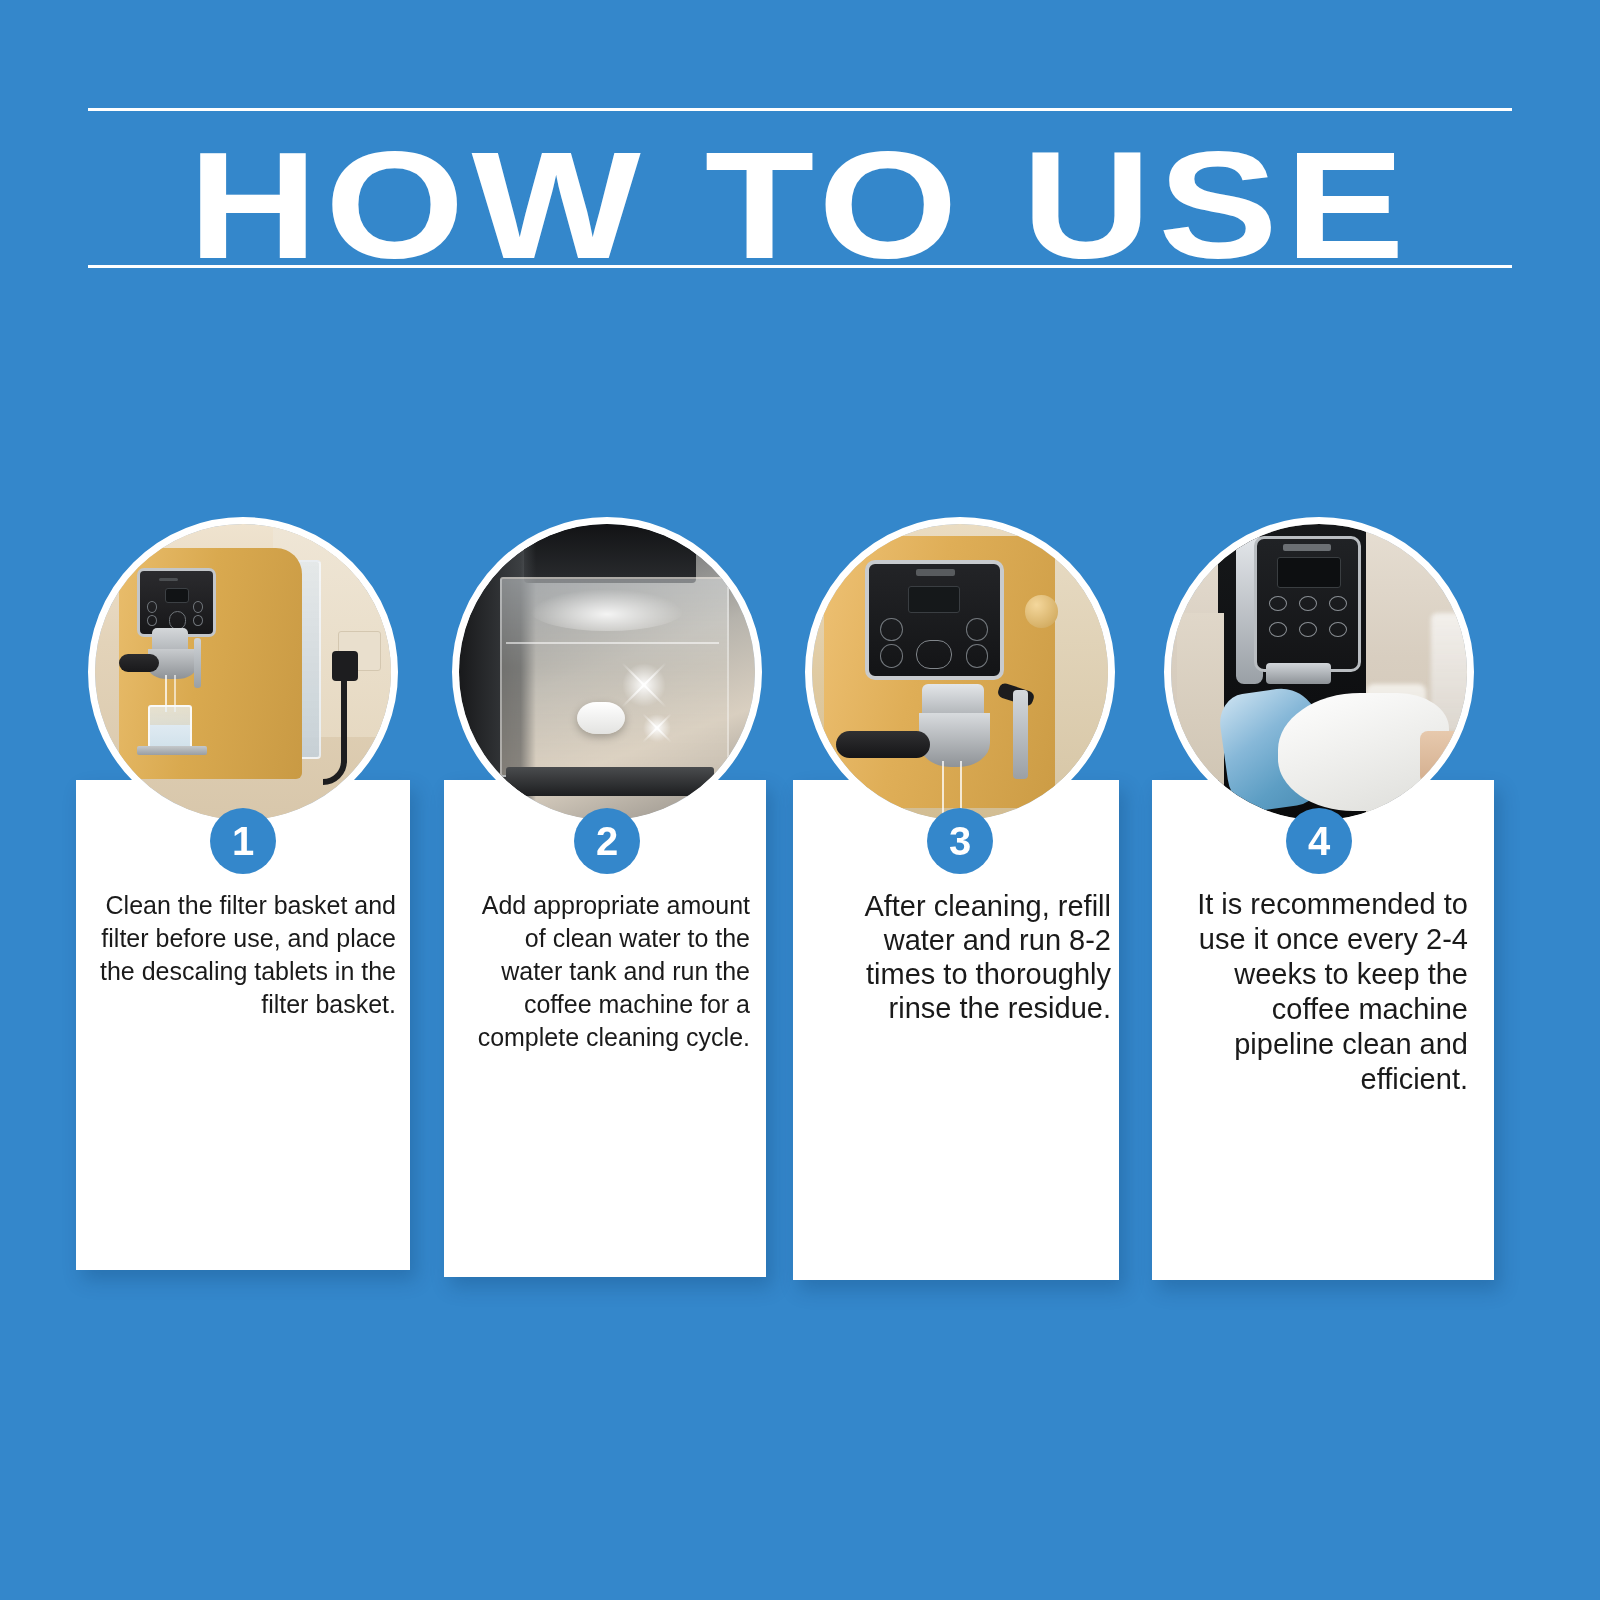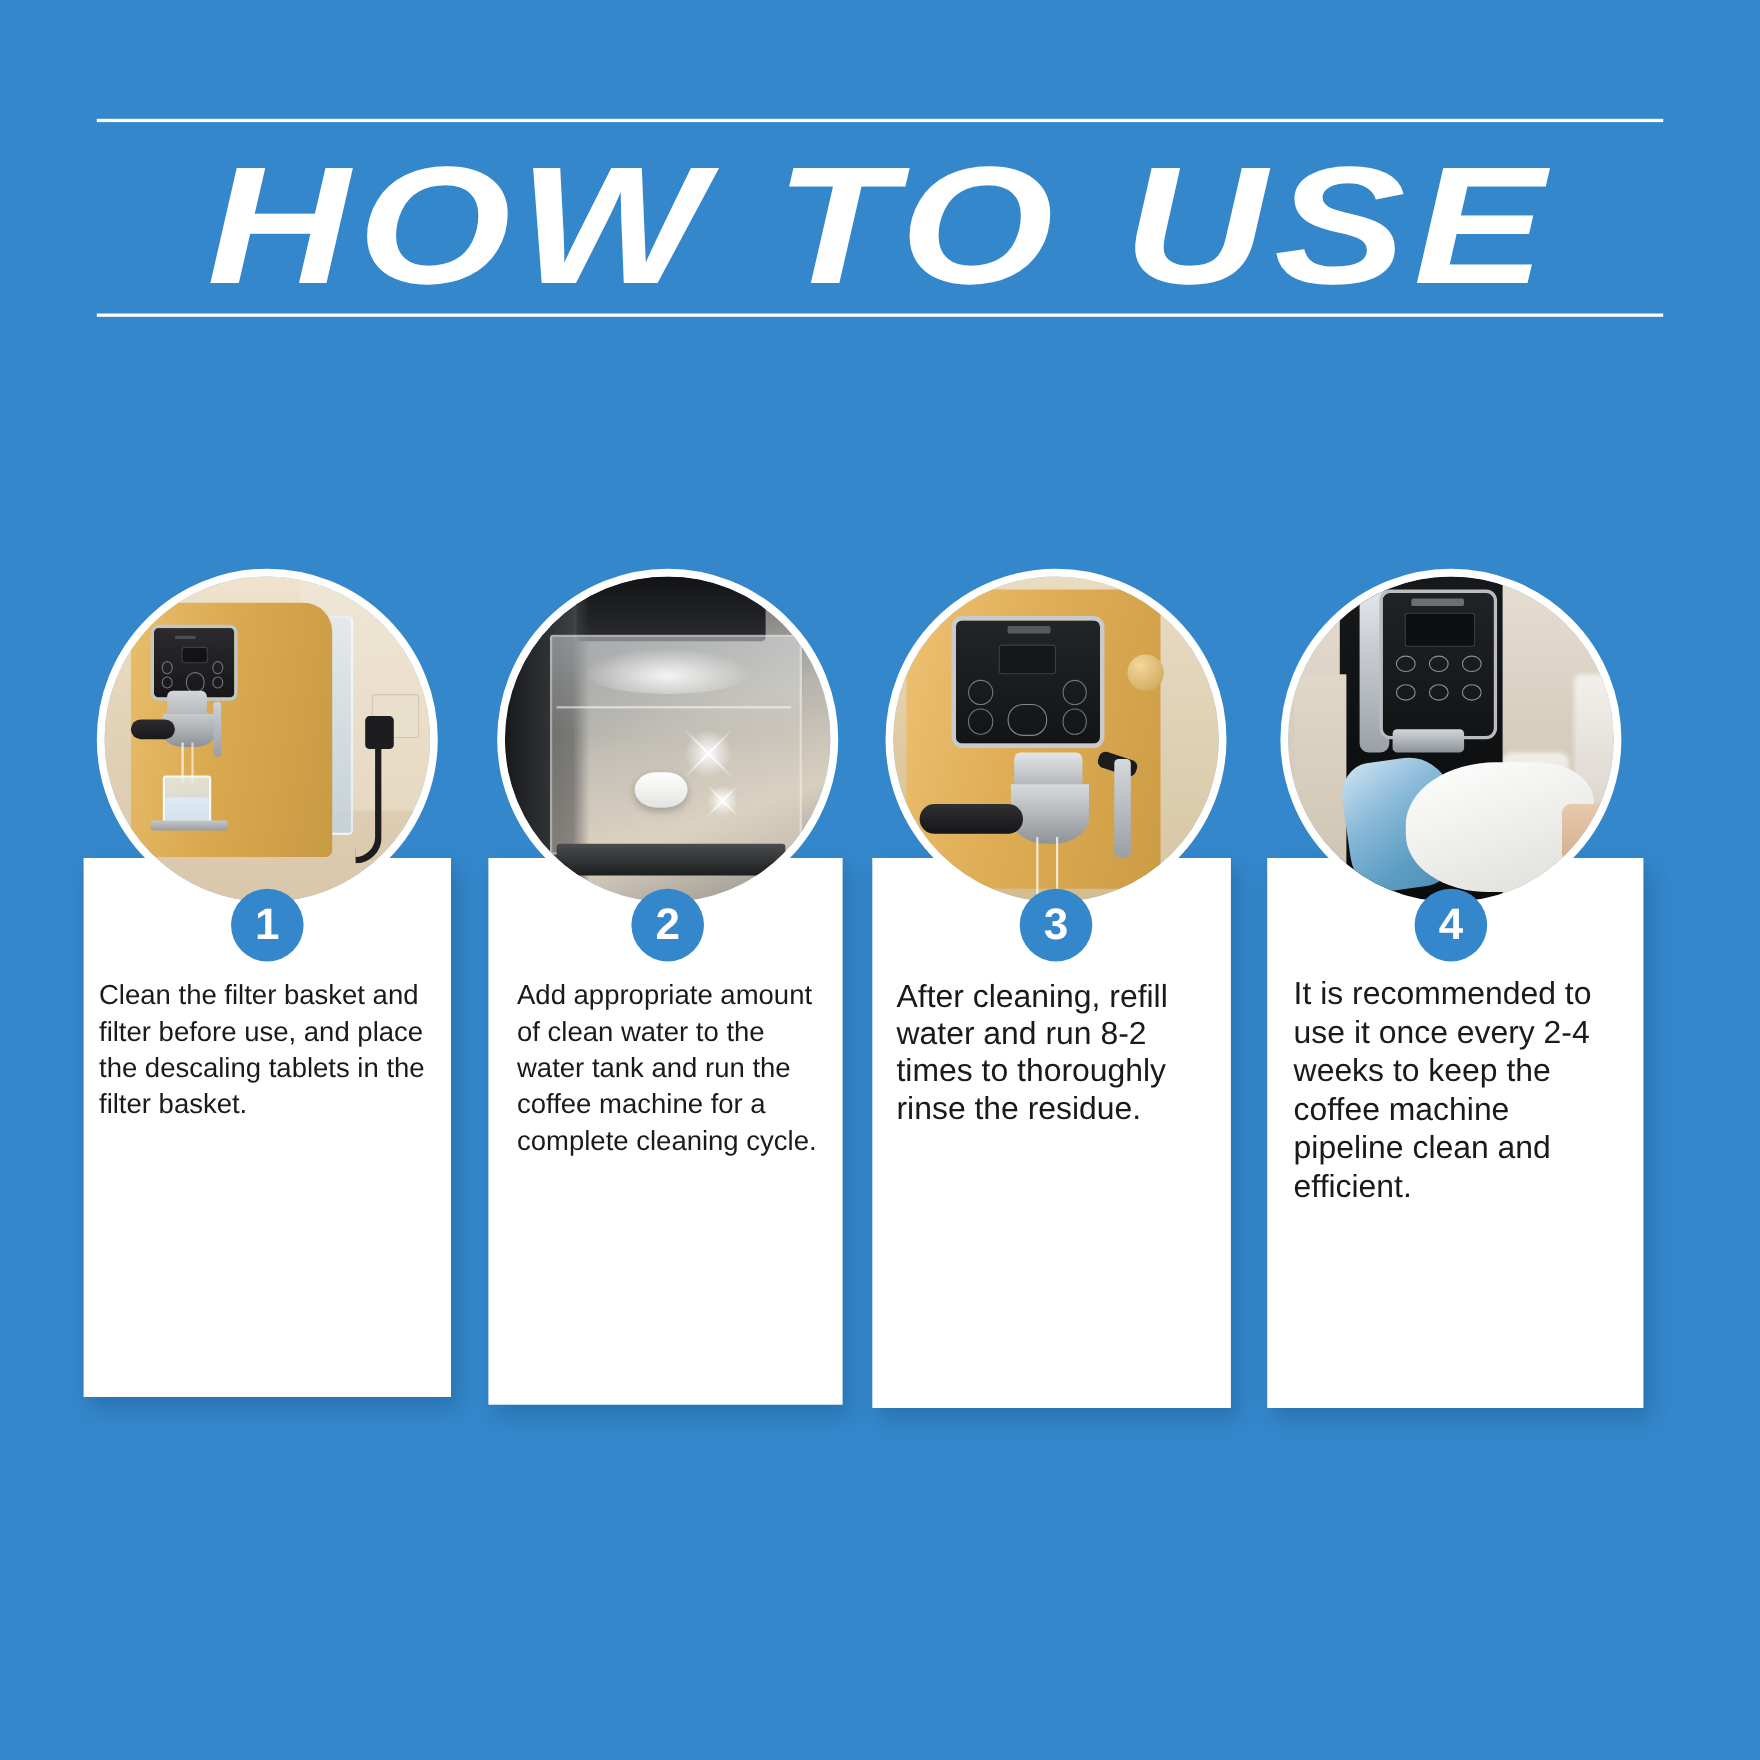--- a/index.html
+++ b/index.html
@@ -14,22 +14,21 @@
     overflow: hidden;
     position: relative;
   }
 
   
   .header {
     position: absolute;
     left: 88px;
     top: 108px;
     width: 1424px;
-    height: 180px;
-    font-style: italic;
+    height: 160px;
   }
   .rule {
     width: 100%;
     height: 3px;
     background: #ffffff;
   }
   .rule-top { position: absolute; left: 0; top: 0; }
   .rule-bottom { position: absolute; left: 0; bottom: 0; }
   .page-title {
     position: absolute;
@@ -118,21 +117,21 @@
     text-align: center;
     z-index: 5;
   }
 
   
   .caption {
     position: absolute;
     left: 18px;
     right: 18px;
     top: 370px;
-    text-align: left;
+    text-align: right;
     color: #1a1a1a;
     font-size: 25px;
     line-height: 33px;
     font-weight: 400;
   }
   .step-1 .caption { font-size: 25px; line-height: 33px; top: 372px; left: 14px; right: 14px; }
   .step-2 .caption { font-size: 25px; line-height: 33px; top: 372px; left: 30px; right: 24px; }
   .step-3 .caption { font-size: 29px; line-height: 34px; top: 372px; left: 22px; right: 16px; }
   .step-4 .caption { font-size: 29px; line-height: 35px; top: 370px; left: 24px; right: 18px; }
 

